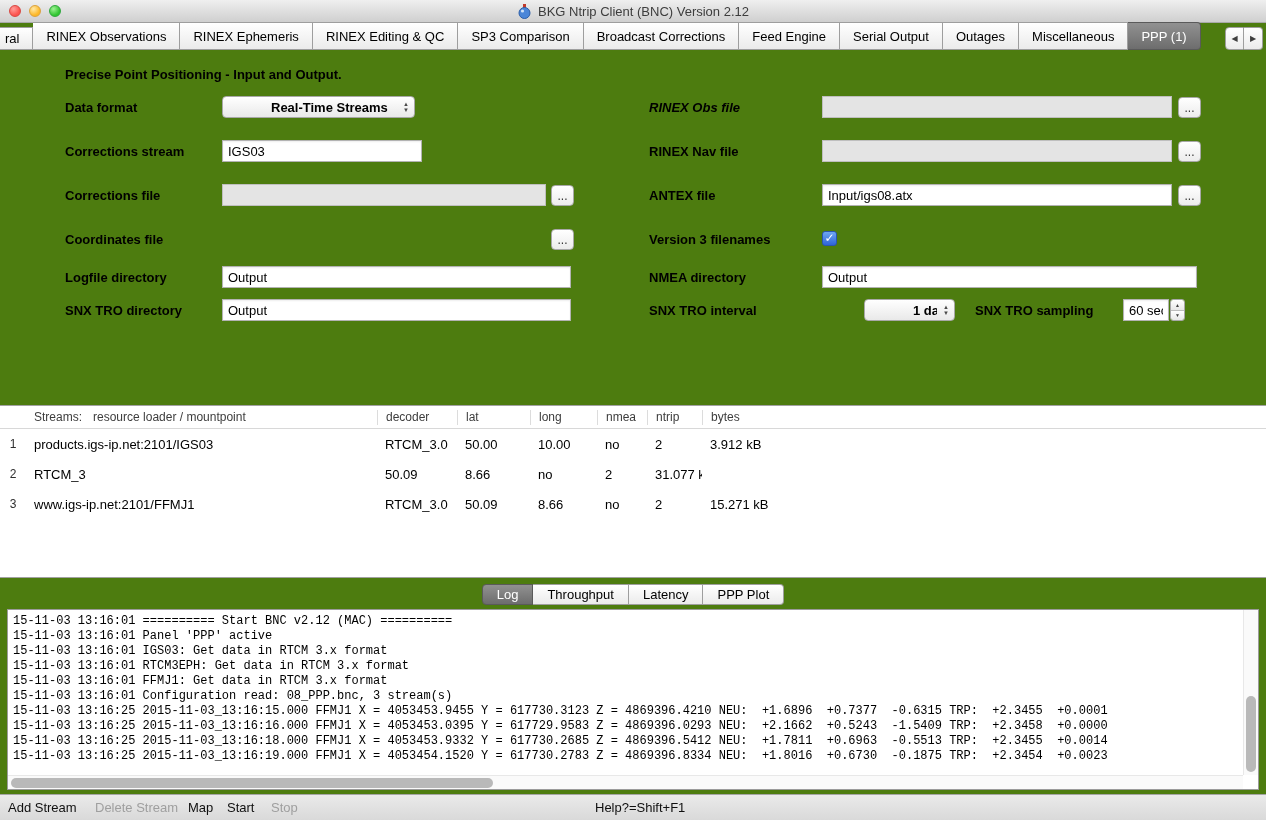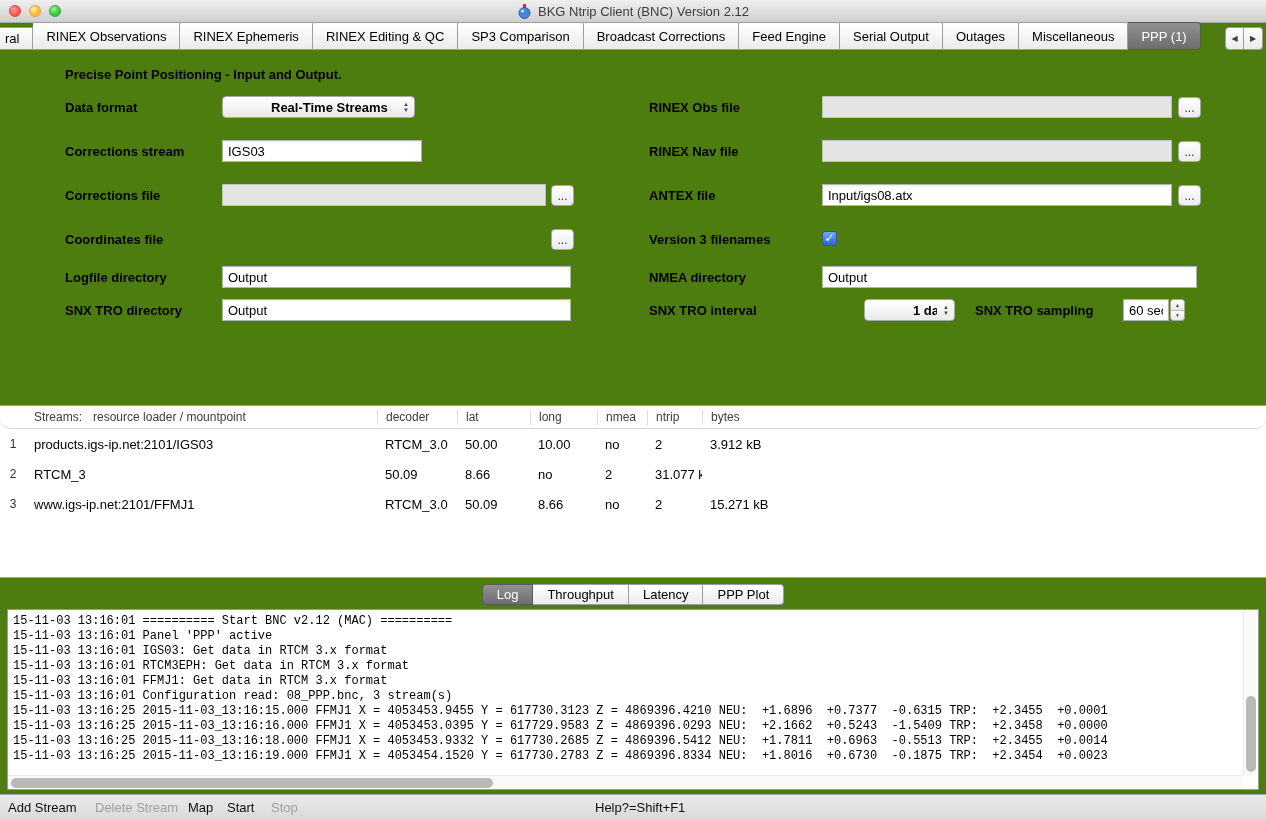--- a/index.html
+++ b/index.html
@@ -50,21 +50,21 @@
   .checkbox .check { color:#fff; font-size:12px; font-weight:bold; line-height:1; transform:translateY(-1px); }
   .stepper { position:absolute; width:15px; height:22px; display:flex; flex-direction:column;
     border:1px solid #a8a8a8; border-radius:3px; overflow:hidden; }
   .stepper span { flex:1; display:flex; align-items:center; justify-content:center; font-size:5px; color:#3f3f3f;
     background:linear-gradient(#ffffff,#e7e7e7); }
   .stepper span.up { border-bottom:1px solid #bdbdbd; }
 
   
   .streams { position:absolute; top:405px; left:0; width:1266px; height:173px; background:#fff;
     border-top:1px solid #a2a2a2; border-bottom:1px solid #a2a2a2; }
-  .sgrid { display:grid; grid-template-columns:26px 351px 80px 73px 67px 50px 55px 1fr; align-items:center;border-radius:10px; }
+  .sgrid { display:grid; grid-template-columns:26px 351px 80px 73px 67px 50px 55px 1fr; align-items:center; }
   .thead { height:23px; border-bottom:1px solid #d8d8d8; font-size:12px; color:#3d3d3d; }
   .thead .th { padding-left:8px; border-left:1px solid #dcdcdc; height:15px; line-height:15px; white-space:nowrap; overflow:hidden; }
   .thead .th-first { grid-column:1 / 3; border-left:none; display:flex; gap:11px; padding-left:34px; }
   .trow { height:30px; font-size:13px; color:#000; }
   .trow .td { padding-left:8px; white-space:nowrap; overflow:hidden; }
   .trow .td-num { padding-left:0; text-align:center; font-size:12px; color:#2e2e2e; }
 
   
   .logtabs { position:absolute; top:584px; left:0; width:1266px; display:flex; justify-content:center; }
   .ltab { height:21px; display:flex; align-items:center; padding:0 14px; font-size:13px; color:#000;
@@ -153,21 +153,21 @@
 
   <div class="flabel" style="left:65px; top:232px;">Coordinates file</div>
   <button class="browse" style="left:551px; top:229px;">...</button>
 
   <div class="flabel" style="left:65px; top:270px;">Logfile directory</div>
   <input class="tinput" style="left: 222px; top: 266px; width: 349px;" value="Output">
 
   <div class="flabel" style="left:65px; top:303px;">SNX TRO directory</div>
   <input class="tinput" style="left: 222px; top: 299px; width: 349px;" value="Output">
 
-  <div class="flabel" style="left:649px; top:100px;">RINEX Obs file</div>
+  <div class="flabel" style="left:649px; top:100px;font-style:italic;">RINEX Obs file</div>
   <input class="tinput" disabled="" style="left: 822px; top: 96px; width: 350px;" value="">
   <button class="browse" style="left:1178px; top:97px;">...</button>
 
   <div class="flabel" style="left:649px; top:144px;">RINEX Nav file</div>
   <input class="tinput" disabled="" style="left: 822px; top: 140px; width: 350px;" value="">
   <button class="browse" style="left:1178px; top:141px;">...</button>
 
   <div class="flabel" style="left:649px; top:188px;">ANTEX file</div>
   <input class="tinput" style="left: 822px; top: 184px; width: 350px;" value="Input/igs08.atx">
   <button class="browse" style="left:1178px; top:185px;">...</button>

